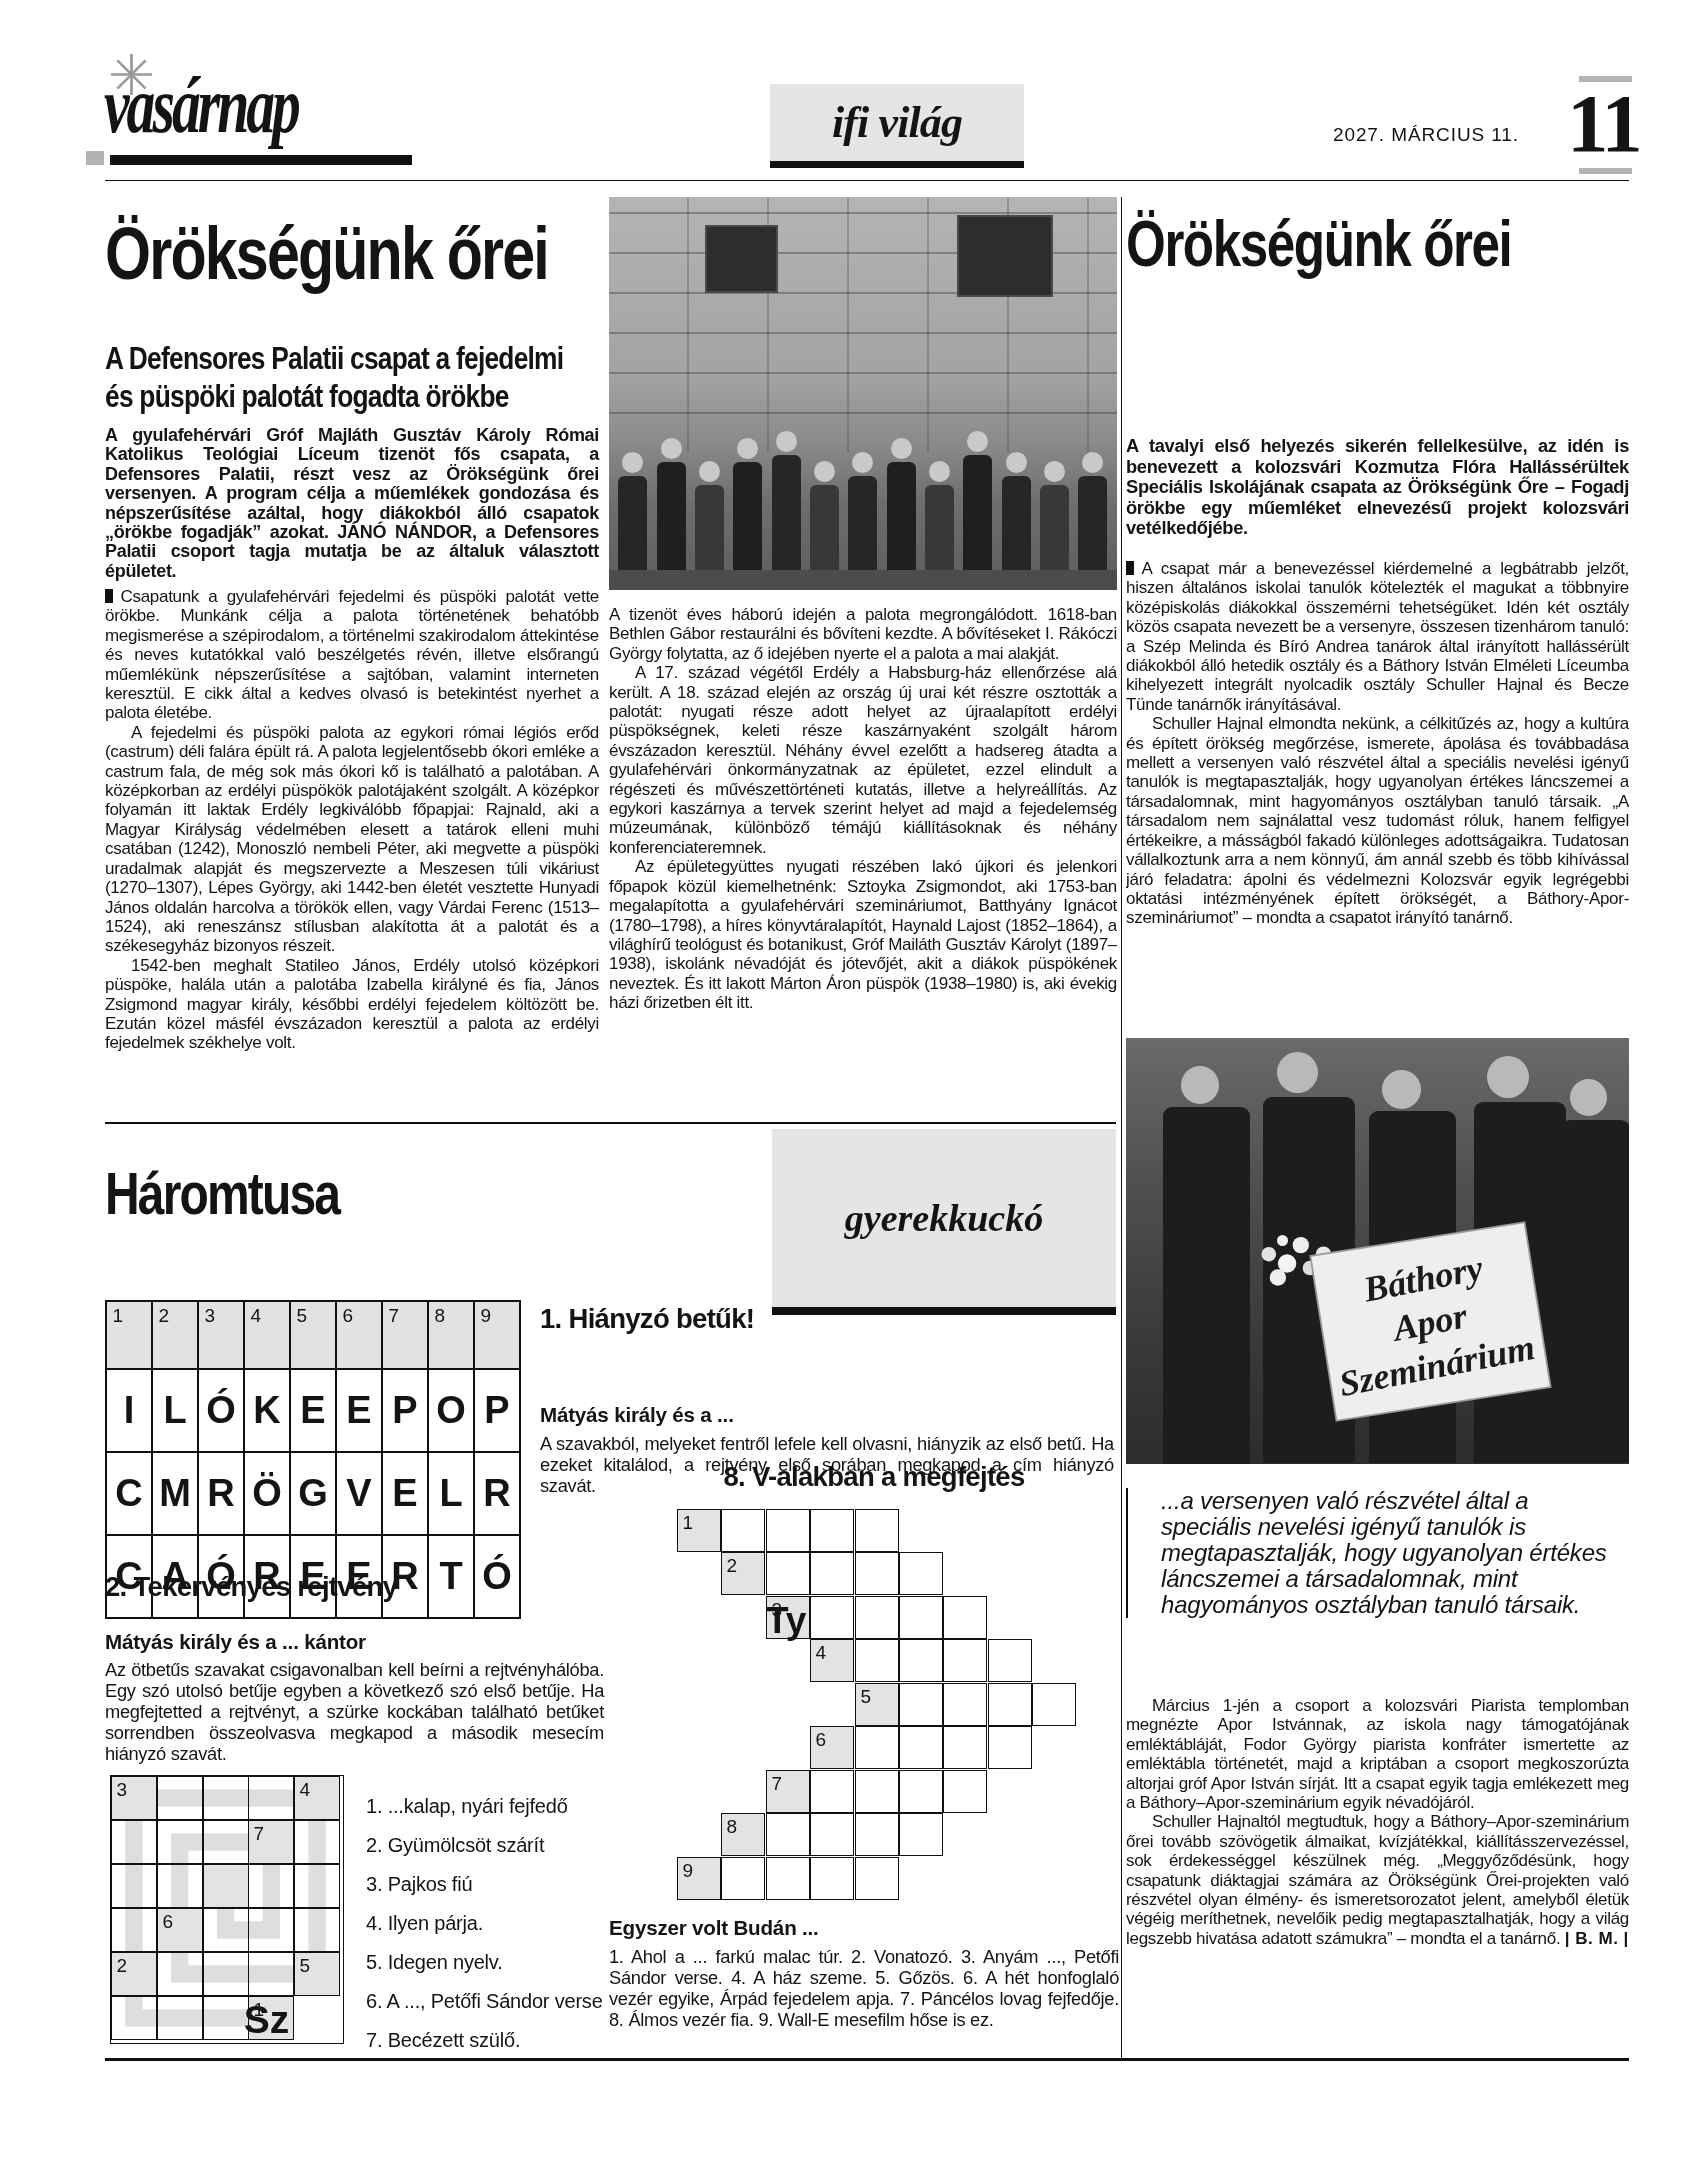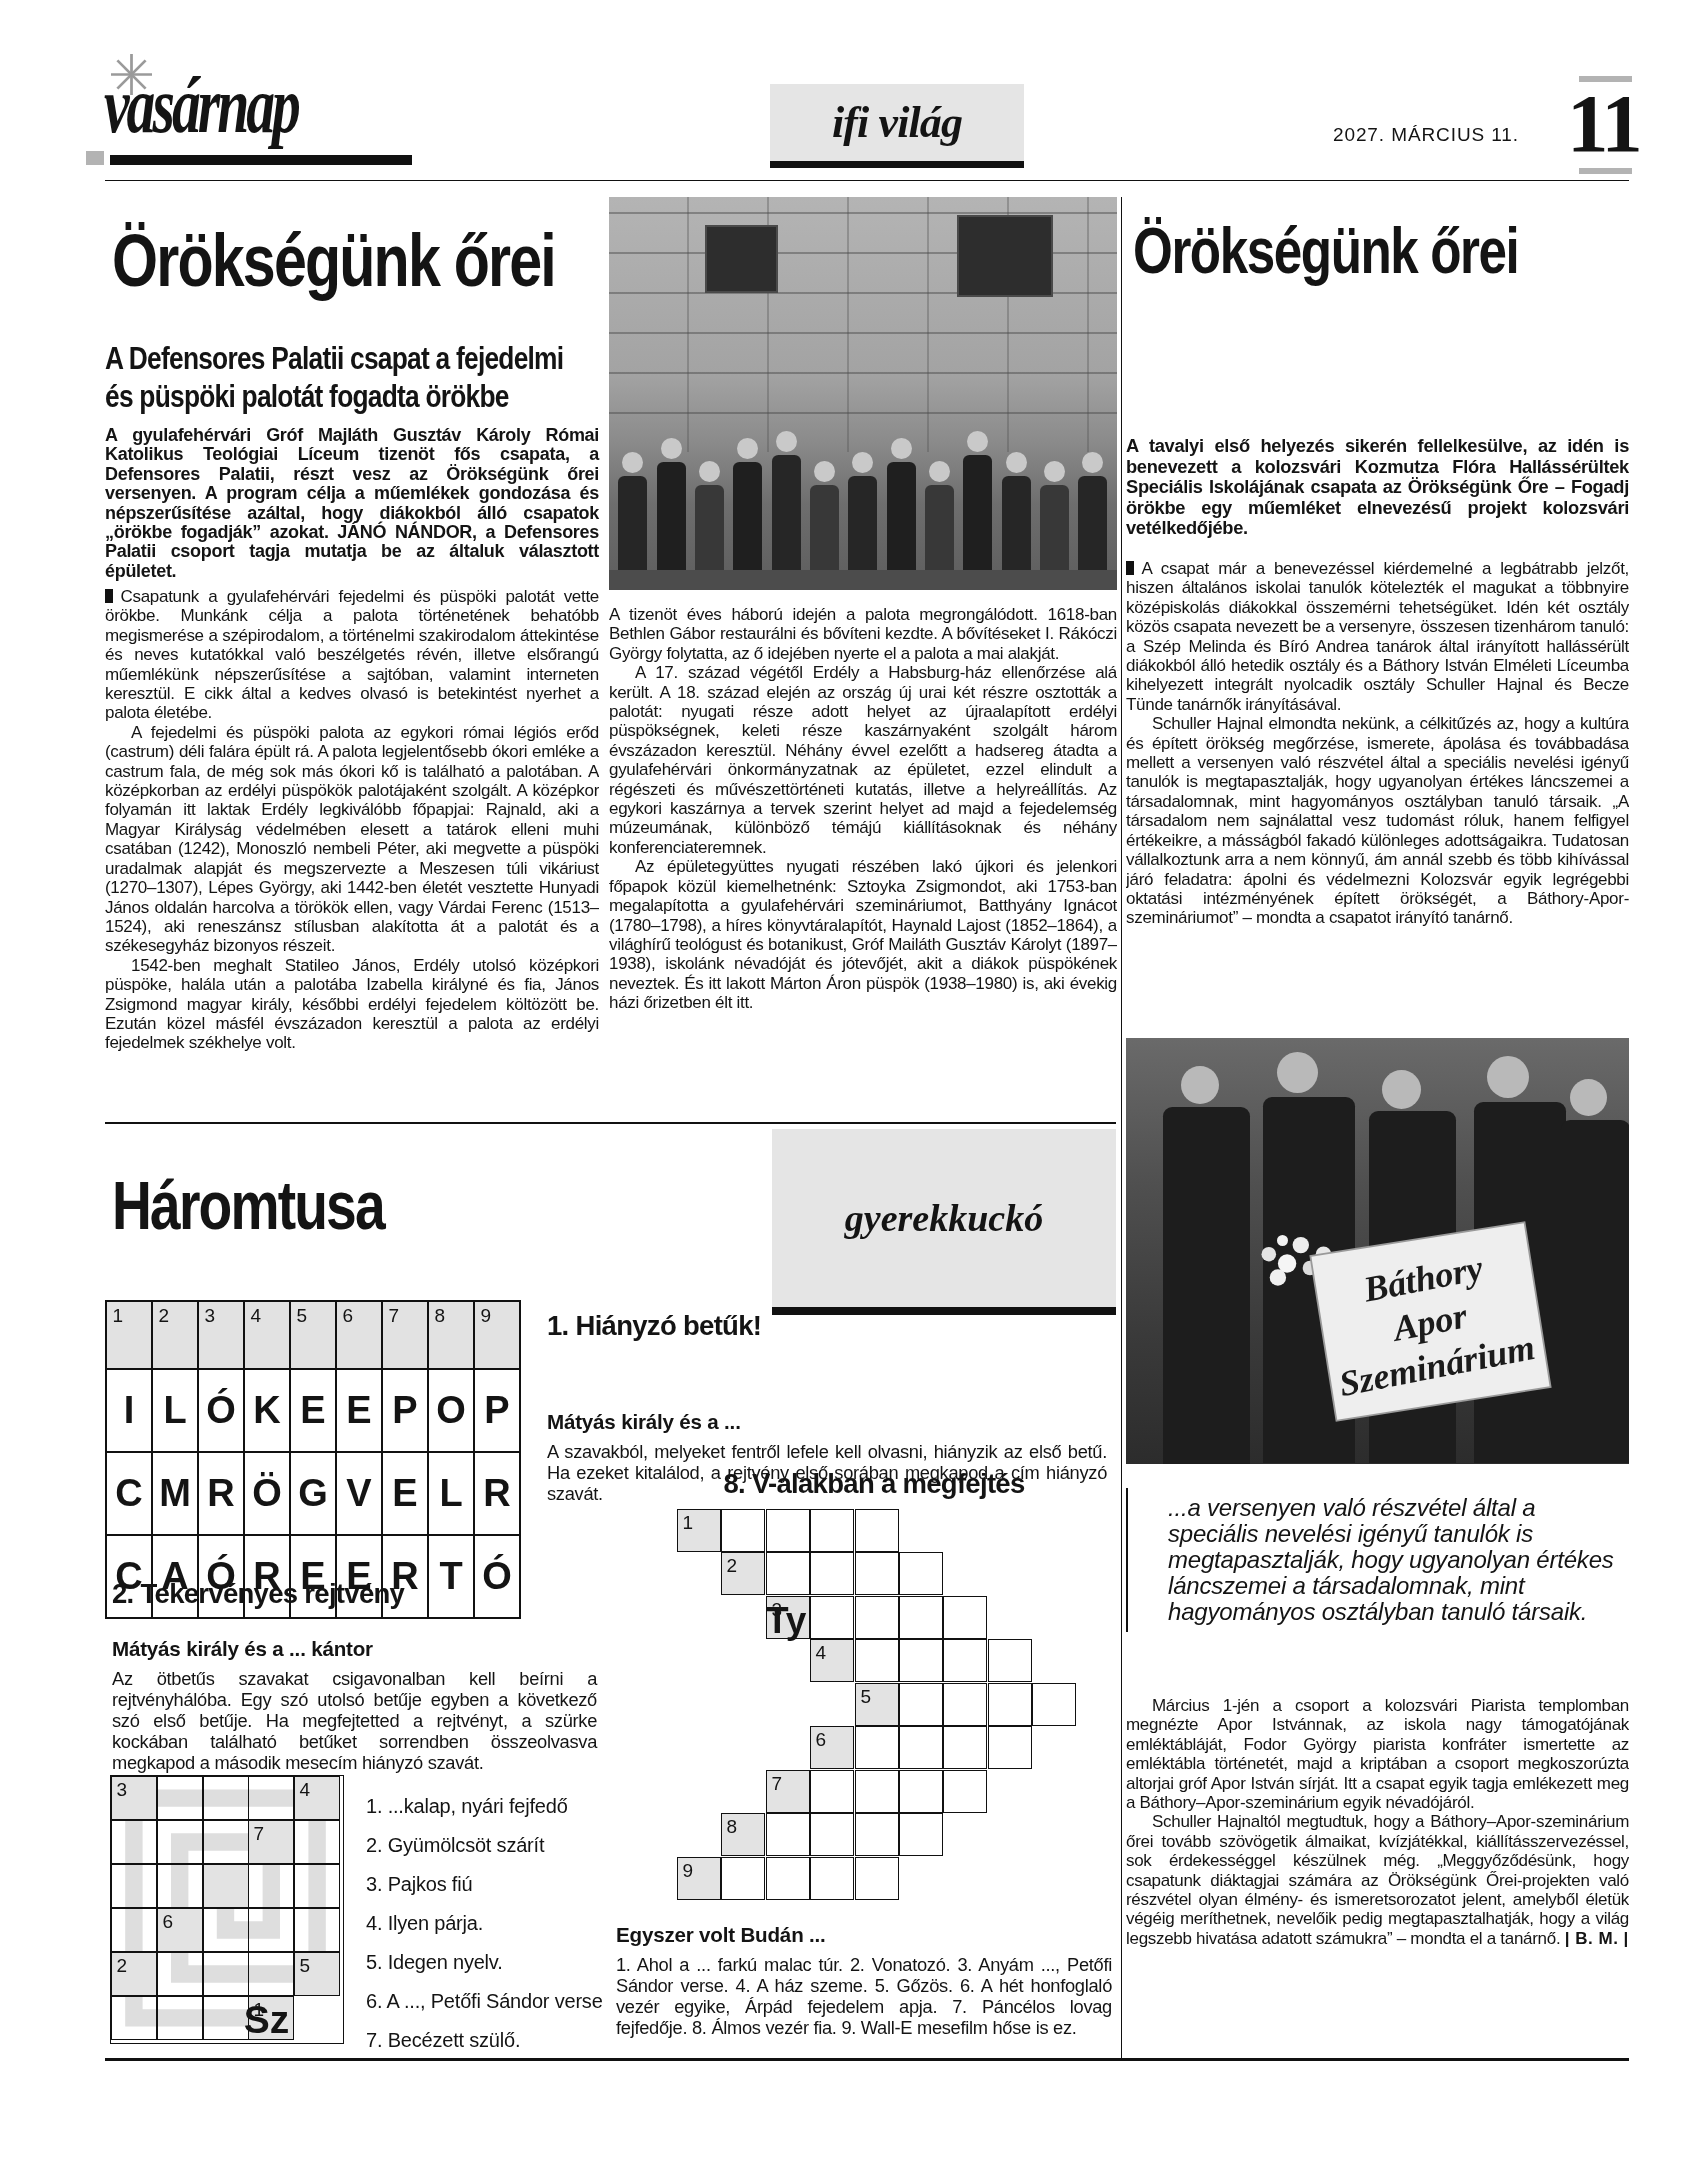--- a/index.html
+++ b/index.html
@@ -32,21 +32,21 @@
   .header-rule{left:105px;top:180px;width:1524px;height:1.4px;background:#111;}
 
   
   .vdiv{left:1121px;top:197px;width:1.4px;height:1861px;background:#111;}
   .rule-mid{left:105px;top:1122px;width:1011px;height:1.8px;background:#111;}
   .rule-bottom{left:105px;top:2058px;width:1524px;height:2.7px;background:#111;}
 
   
   .sqz{display:inline-block;transform:scaleX(.8);transform-origin:0 0;white-space:nowrap;}
   .sqz85{display:inline-block;transform:scaleX(.85);transform-origin:0 0;white-space:nowrap;}
-  h1,h2,h3,h4,p{margin:7px;padding:0;}
+  h1,h2,h3,h4,p{margin:0;padding:0;}
   .t-big{font-size:74px;font-weight:bold;letter-spacing:-2.3px;line-height:1.05;}
   .t-big2{font-size:64px;font-weight:bold;letter-spacing:-1.8px;line-height:1.05;}
   .subline{font-size:31px;font-weight:bold;letter-spacing:-0.9px;line-height:38px;display:block;}
   .sub3 .subline{line-height:39px;}
   .lead{font-weight:bold;font-size:18px;line-height:19.4px;letter-spacing:-0.3px;text-align:justify;}
   .lead-r{font-weight:bold;font-size:18.3px;line-height:20.6px;letter-spacing:-0.3px;text-align:justify;}
   .bodytext{font-size:17px;line-height:19.4px;letter-spacing:-0.3px;text-align:justify;}
   .bodytext p{margin:0;}
   .bodytext p.ind{text-indent:26px;}
   .bullet{display:inline-block;width:8.2px;height:14.6px;background:#111;margin-right:7.3px;vertical-align:-1.4px;}
@@ -94,21 +94,21 @@
   .flowers{position:absolute;left:151px;top:197px;width:11px;height:11px;border-radius:50%;background:#f2f2f2;
     box-shadow:18.3px 4.6px 0 2.7px #ededed, -13.7px 13.7px 0 1.8px #e4e4e4, 4.6px 23px 0 3.7px #f5f5f5,
                27.5px 27.5px 0 1.8px #dcdcdc, -4.6px 37px 0 2.7px #efefef, 41px 13.7px 0 2.3px #e8e8e8;}
 
   
   #rt-quote{left:1126px;top:1488px;width:499px;border-left:2.3px solid #111;padding-left:33px;box-sizing:border-box;}
   #rt-quote p{font-style:italic;font-size:24px;line-height:26px;letter-spacing:-0.2px;}
 
   
   #pz-title{left:105px;top:1159px;}
-  .t-puzzle{font-size:69px;font-weight:bold;letter-spacing:-2.3px;text-align:right;}
+  .t-puzzle{font-size:60px;font-weight:bold;letter-spacing:-2.3px;text-align:right;}
   .kicker-box{left:772px;top:1129px;width:344px;height:178px;background:var(--panel);
     display:flex;align-items:center;justify-content:center;}
   .kicker-box span{font-family:"Liberation Serif",serif;font-style:italic;font-weight:bold;font-size:38px;}
   .kicker-bar{left:772px;top:1307px;width:344px;height:8.2px;background:#111;}
   #pz-intro{left:105px;top:1259px;width:668px;font-size:18.3px;font-weight:600;letter-spacing:-0.2px;}
 
   .taskhead{font-size:27.5px;font-weight:bold;letter-spacing:-0.7px;}
   .tasksub{font-size:20.6px;font-weight:bold;letter-spacing:-0.2px;}
   .taskbody{font-size:18.3px;line-height:21px;letter-spacing:-0.3px;text-align:justify;}
   #task1{left:540px;top:1303px;width:574px;}

